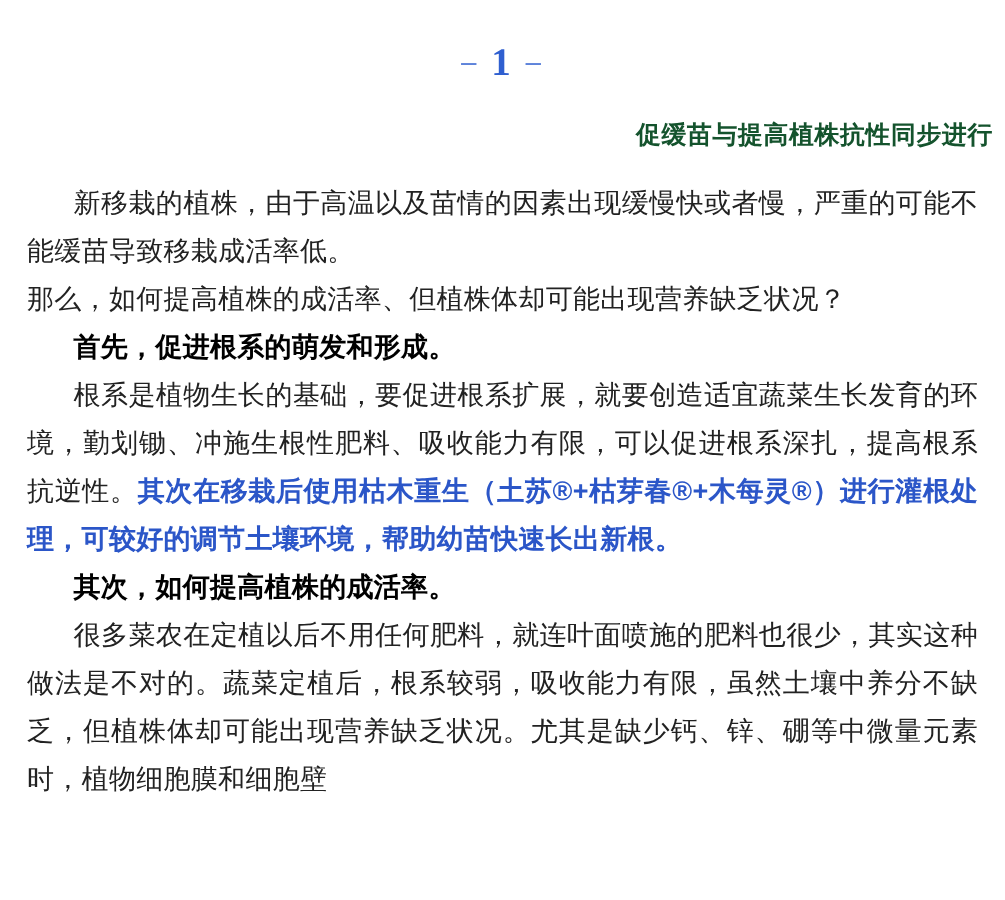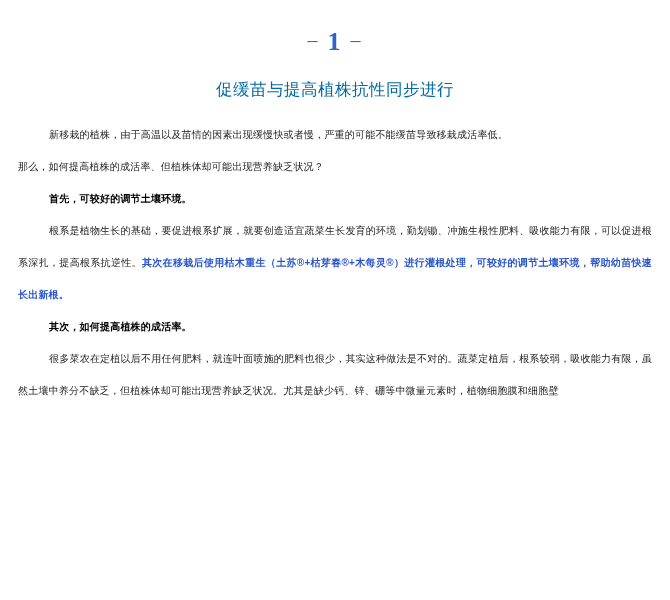--- a/index.html
+++ b/index.html
@@ -31,29 +31,29 @@
     font-family: "Liberation Serif", serif;
   }
   .section-number .dash {
     font-size: 20px;
     font-weight: normal;
     vertical-align: 3px;
     padding: 0 8px;
     color: #2f5fd0;
   }
   .heading {
-    text-align: center;
-    color: #0369a1;
+    text-align: right;
+    color: #14532d;
     font-size: 16.5px;
-    font-weight: normal;
+    font-weight: bold;
     letter-spacing: 0.5px;
     margin: 0 0 18px 0;
   }
   .body-text {
-    font-size: 10px;
+    font-size: 18px;
     line-height: 32px;
     color: #222222;
     text-align: justify;
     margin: 0;
     padding: 0 10px;
     letter-spacing: 0.2px;
   }
   p.para {
     margin: 0;
     text-indent: 0;
@@ -81,21 +81,21 @@
   </div>
 
   <h2 class="heading">促缓苗与提高植株抗性同步进行</h2>
 
   <div class="body-text">
 
     <p class="para"><span class="indent"></span><span>新移栽的植株，由于高温以及苗情的因素出现缓慢快或者慢，严重的可能不能缓苗导致移栽成活率低。</span></p>
 
     <p class="para"><span>那么，如何提高植株的成活率、但植株体却可能出现营养缺乏状况？</span></p>
 
-    <p class="para"><span class="indent"></span><span class="bold">首先，可较好的调节土壤环境。</span></p>
+    <p class="para"><span class="indent"></span><span class="bold">首先，促进根系的萌发和形成。</span></p>
 
     <p class="para"><span class="indent"></span><span>根系是植物生长的基础，要促进根系扩展，就要创造适宜蔬菜生长发育的环境，勤划锄、冲施生根性肥料、吸收能力有限，可以促进根系深扎，提高根系抗逆性。</span><span class="highlight">其次在移栽后使用枯木重生（土苏®+枯芽春®+木每灵®）进行灌根处理，可较好的调节土壤环境，帮助幼苗快速长出新根。</span></p>
 
     <p class="para"><span class="indent"></span><span class="bold">其次，如何提高植株的成活率。</span></p>
 
     <p class="para"><span class="indent"></span><span>很多菜农在定植以后不用任何肥料，就连叶面喷施的肥料也很少，其实这种做法是不对的。蔬菜定植后，根系较弱，吸收能力有限，虽然土壤中养分不缺乏，但植株体却可能出现营养缺乏状况。尤其是缺少钙、锌、硼等中微量元素时，植物细胞膜和细胞壁</span></p>
 
   </div>
 </div>
 

